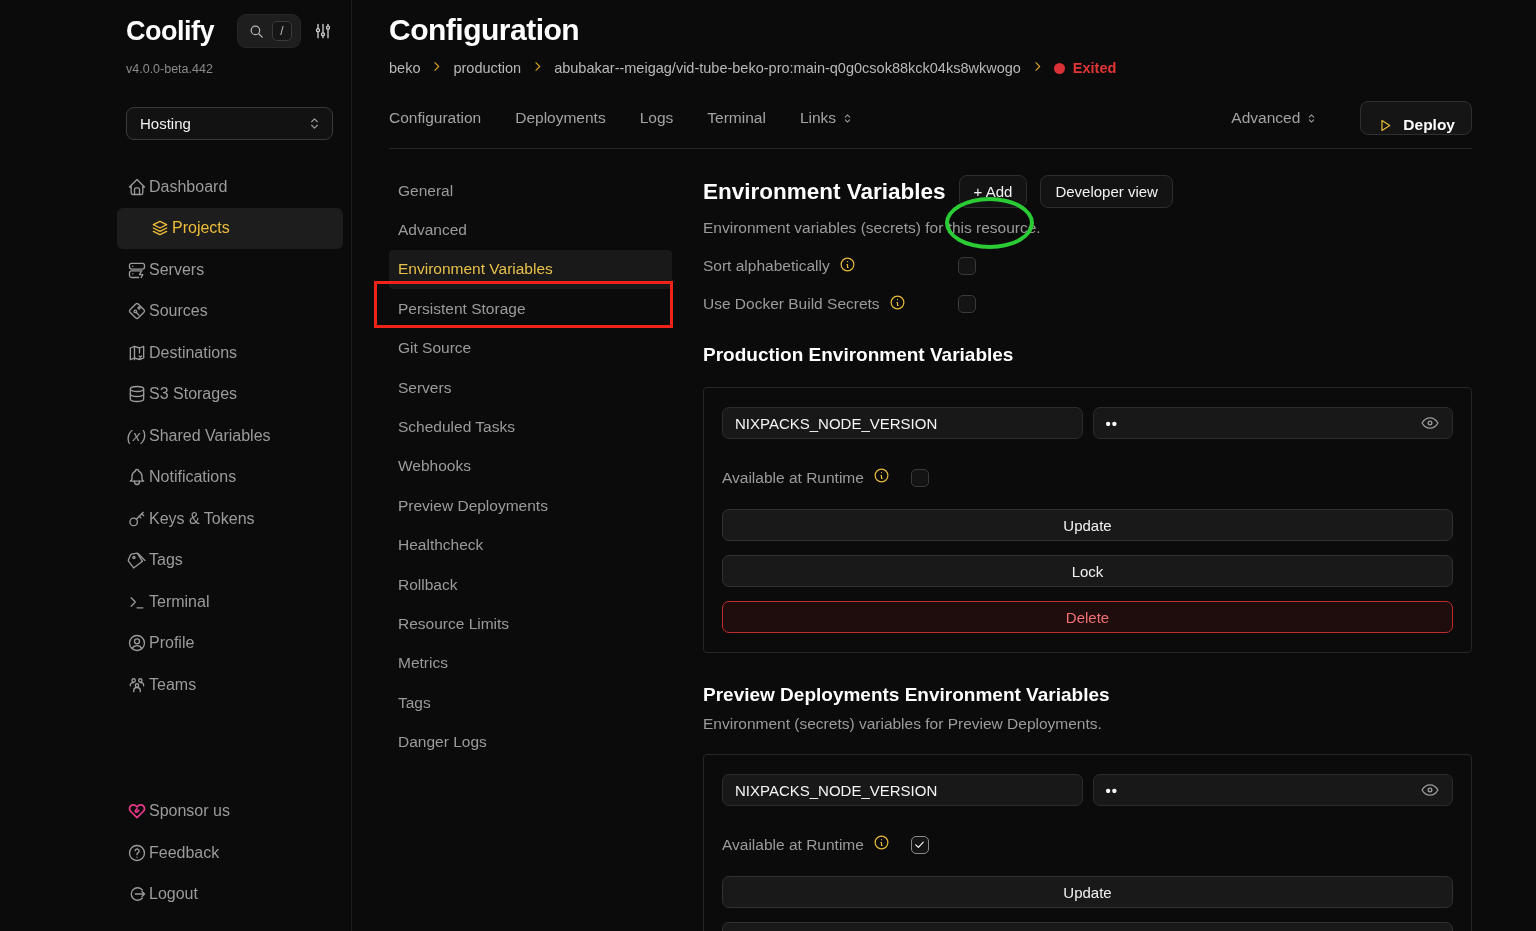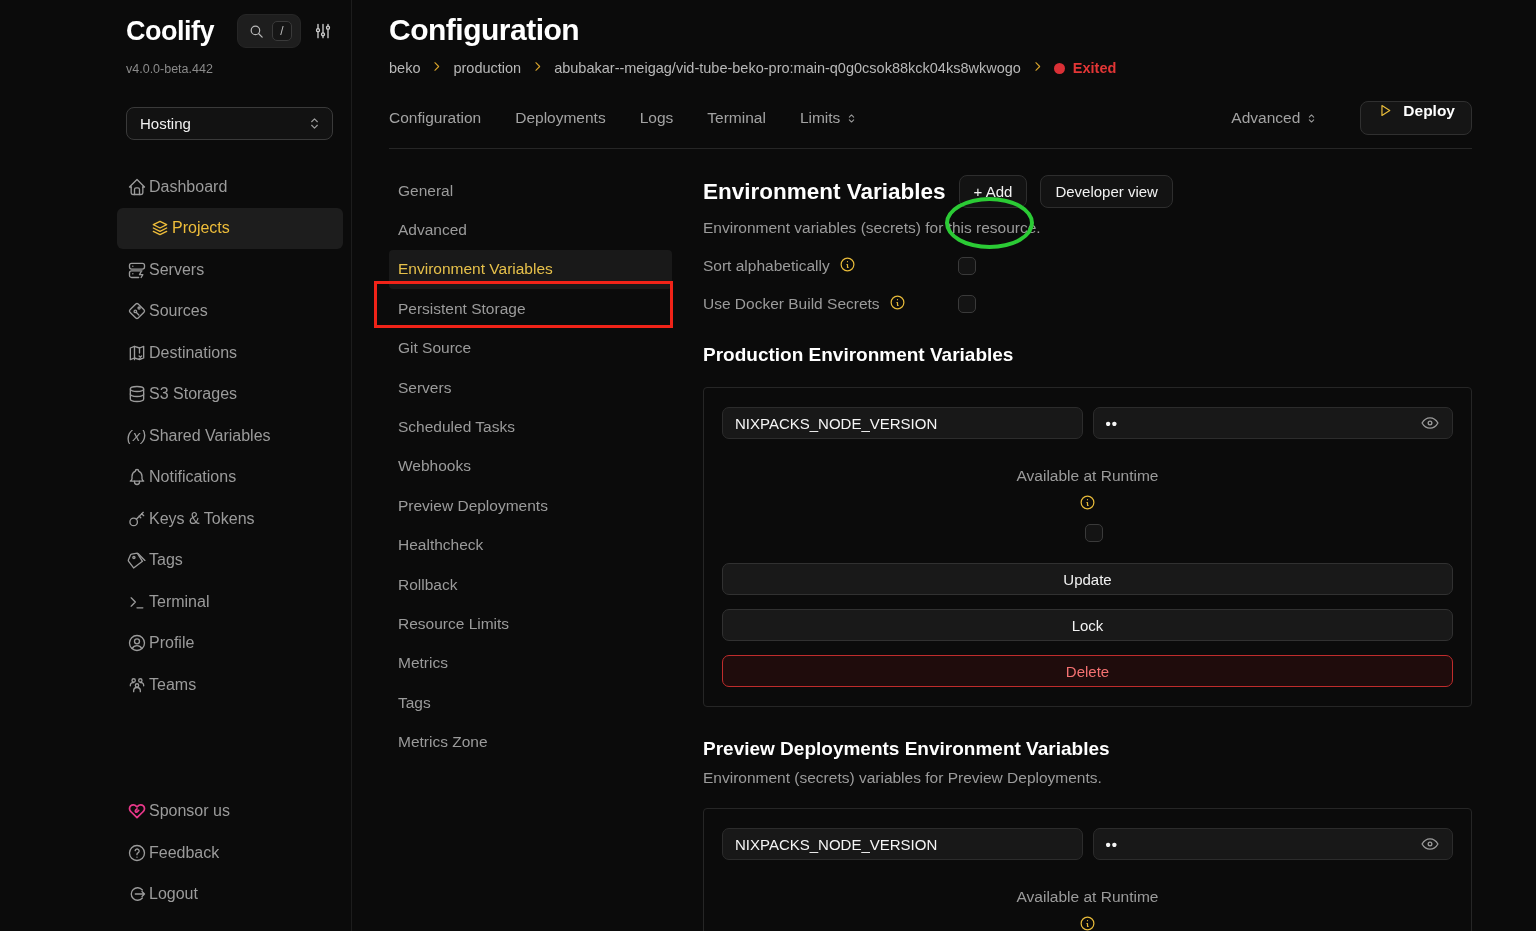--- a/index.html
+++ b/index.html
@@ -37,21 +37,21 @@
   .breadcrumb { margin-top:13px; display:flex; align-items:center; gap:10px; font-size:14.5px; color:#b8b8b8; }
   .crumb { white-space:nowrap; }
   .crumb-sep svg { stroke:#d9a32b; }
   .status-badge { display:flex; align-items:center; gap:8px; color:#e23636; font-weight:700; }
   .status-dot { width:11px; height:11px; border-radius:50%; background:#da3036; }
 
   .tab-row { margin:25px 64px 0 37px; display:flex; align-items:center; gap:34px; font-size:15.5px; color:#a3a3a3; height:34px; }
   .tab { cursor:pointer; display:flex; align-items:center; gap:5px; }
   .tab-spacer { flex:1; }
   .advanced-btn { display:flex; align-items:center; gap:5px; cursor:pointer; color:#a3a3a3; margin-right:8px; }
-  .deploy-btn { display:flex; align-items:flex-start; gap:9px; border:1px solid #303030; background:#151515; border-radius:8px; padding:0 16px; height:34px; color:#fff; font-weight:700; font-size:15.5px; cursor:pointer; }
+  .deploy-btn { display:flex; align-items:flex-end; gap:9px; border:1px solid #303030; background:#151515; border-radius:8px; padding:0 16px; height:34px; color:#fff; font-weight:700; font-size:15.5px; cursor:pointer; }
   .deploy-btn svg { stroke:#e8bb3a; }
   .rule { margin:13px 64px 0 37px; border-top:1px solid #262626; }
 
   .content { display:flex; padding:0 64px 0 37px; flex:1; }
   .submenu { width:314px; min-width:314px; padding-top:22px; list-style:none; }
   .submenu-item { height:39.4px; display:flex; align-items:center; padding-left:9px; font-size:15.5px; color:#9b9b9b; width:283px; border-radius:4px; cursor:pointer; }
   .submenu-item.active { background:#191919; color:#e6c04a; }
 
   .panel { flex:1; padding-top:26px; }
   .env-header { display:flex; align-items:center; gap:13px; }
@@ -67,21 +67,21 @@
   .checkbox.checked svg { display:block; }
   .section-title { margin-top:31px; font-size:19px; font-weight:700; }
   .section-desc { margin-top:9px; color:#9b9b9b; font-size:15.5px; }
   .var-card { margin-top:21px; border:1px solid #262626; border-radius:4px; padding:19px 18px; }
   .var-inputs { display:flex; gap:10px; }
   .var-input { flex:1; height:32px; background:#181818; border:1px solid #2c2c2c; border-radius:7px; display:flex; align-items:center; padding:0 12px; font-size:15px; color:#f5f5f5; }
   .value-input { justify-content:space-between; }
   .masked { font-weight:700; letter-spacing:1px; }
   .eye-btn { display:flex; cursor:pointer; }
   .eye-btn svg { stroke:#9b9b9b; }
-  .runtime-row { margin-top:28px; display:flex; align-items:center; gap:9px; font-size:15.5px; color:#9b9b9b;flex-direction:column; }
+  .runtime-row { margin-top:28px; display:flex; align-items:center; gap:9px; font-size:15.5px; color:#9b9b9b; }
   .runtime-row .checkbox { margin-left:12px; }
   .card-actions { margin-top:21px; display:flex; justify-content:flex-end; gap:14px;flex-direction:column; }
   .action-btn { height:32px; padding:0 15px; border-radius:7px; border:1px solid #313131; background:#191919; color:#f2f2f2; font-size:15px; font-family:inherit; cursor:pointer; }
   .action-btn.delete { background:#1f0c0c; border-color:#bf2c2c; color:#f47171; }
 
   
   .anno-rect { position:absolute; left:374px; top:281px; width:299px; height:47px; border:3px solid #f02318; z-index:30; pointer-events:none; }
   .anno-ellipse { position:absolute; left:945px; top:197px; width:89px; height:52px; border:4px solid #2bcb35; border-radius:50%; z-index:30; pointer-events:none; }
 
   svg.ic20 { width:20px; height:20px; fill:none; stroke-width:1.6; stroke-linecap:round; stroke-linejoin:round; }
@@ -304,21 +304,21 @@
         </span>
       </div>
     </div>
 
     <div class="tab-row">
       <span class="tab">Configuration</span>
       <span class="tab">Deployments</span>
       <span class="tab">Logs</span>
       <span class="tab">Terminal</span>
       <span class="tab">
-        <span>Limits</span>
+        <span>Links</span>
         <svg class="ic13 selector-icon" viewBox="0 0 24 24">
             <path d="M8 9.5 12 5.5l4 4M8 14.5l4 4 4-4"></path>
           </svg>
       </span>
       <span class="tab-spacer"></span>
       <span class="advanced-btn">
         <span>Advanced</span>
         <svg class="ic13 selector-icon" viewBox="0 0 24 24">
             <path d="M8 9.5 12 5.5l4 4M8 14.5l4 4 4-4"></path>
           </svg>
@@ -343,21 +343,21 @@
         <li class="submenu-item">Git Source</li>
         <li class="submenu-item">Servers</li>
         <li class="submenu-item">Scheduled Tasks</li>
         <li class="submenu-item">Webhooks</li>
         <li class="submenu-item">Preview Deployments</li>
         <li class="submenu-item">Healthcheck</li>
         <li class="submenu-item">Rollback</li>
         <li class="submenu-item">Resource Limits</li>
         <li class="submenu-item">Metrics</li>
         <li class="submenu-item">Tags</li>
-        <li class="submenu-item">Metrics Zone</li>
+        <li class="submenu-item">Danger Logs</li>
       </ul>
 
       <section class="panel">
         <div class="env-header">
           <h2 class="env-title">Environment Variables</h2>
           <button class="btn">+ Add</button>
           <button class="btn">Developer view</button>
         </div>
         <p class="env-desc">Environment variables (secrets) for this resource.</p>
 

